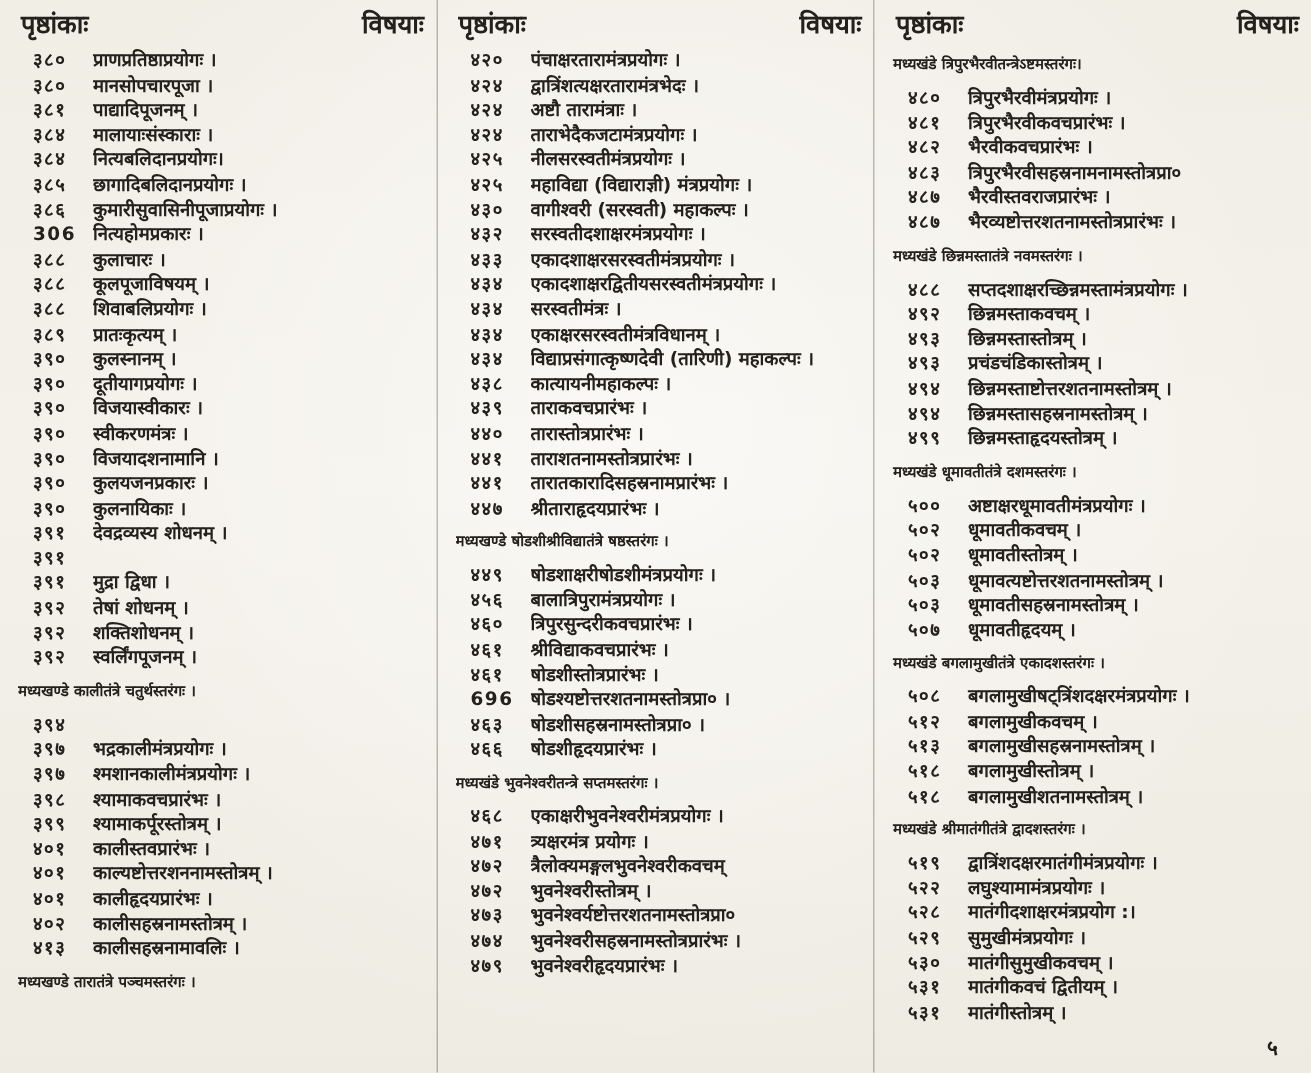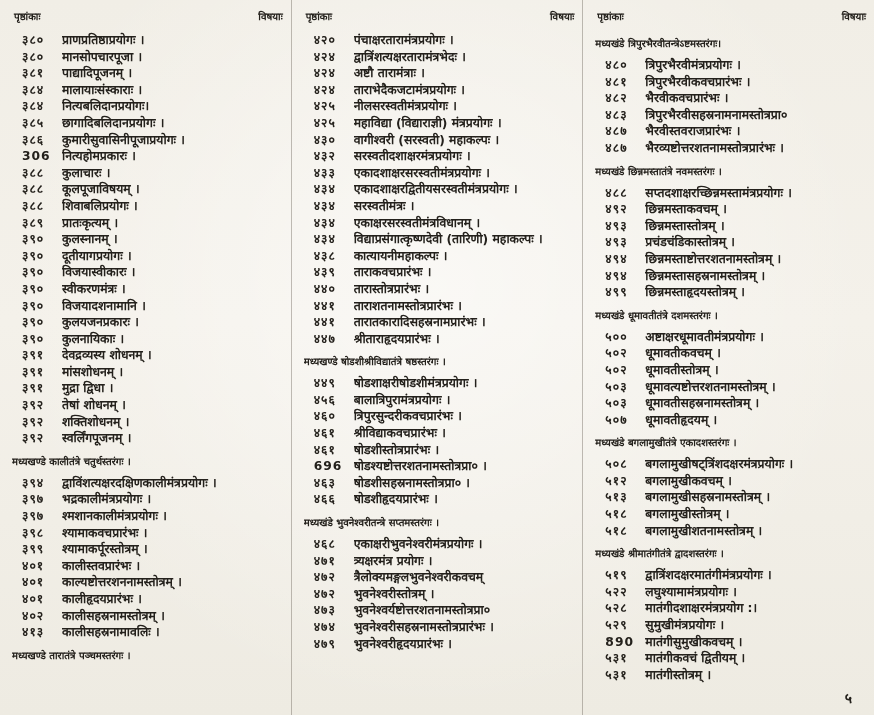--- a/index.html
+++ b/index.html
@@ -20,21 +20,21 @@
   .columns { display: flex; height: 100%; }
   .col {
     flex: 1 1 0;
     padding: 5px 6px 0 12px;
     overflow: hidden;
     position: relative;
   }
   .col + .col { border-left: 1px solid rgba(95,88,75,.38); }
   .col-header {
     display: flex; justify-content: space-between;
-    font-weight: bold; font-size: 10px; line-height: 20px;
+    font-weight: bold; font-size: 17px; line-height: 20px;
     margin: 2px 2px 5px 2px;
   }
   .row {
     display: flex;
     font-size: 12.3px; line-height: 16.6px;
     font-weight: 600;
     white-space: nowrap;
   }
   .row .num { flex: 0 0 50px; padding-left: 10px; letter-spacing: 1px; }
   .row .title { flex: 1 1 auto; overflow: hidden; }
@@ -134,42 +134,40 @@
         <div class="row">
           <span class="num">३९०</span>
           <span class="title">कुलनायिकाः ।</span>
         </div>
         <div class="row">
           <span class="num">३९१</span>
           <span class="title">देवद्रव्यस्य शोधनम् ।</span>
         </div>
         <div class="row">
           <span class="num">३९१</span>
-          <span class="title">मांसशोधनम् ।</span>
         </div>
         <div class="row">
           <span class="num">३९१</span>
           <span class="title">मुद्रा द्विधा ।</span>
         </div>
         <div class="row">
           <span class="num">३९२</span>
           <span class="title">तेषां शोधनम् ।</span>
         </div>
         <div class="row">
           <span class="num">३९२</span>
           <span class="title">शक्तिशोधनम् ।</span>
         </div>
         <div class="row">
           <span class="num">३९२</span>
           <span class="title">स्वर्लिंगपूजनम् ।</span>
         </div>
         <div class="section">मध्यखण्डे कालीतंत्रे चतुर्थस्तरंगः ।</div>
         <div class="row">
           <span class="num">३९४</span>
-          <span class="title">द्वाविंशत्यक्षरदक्षिणकालीमंत्रप्रयोगः ।</span>
         </div>
         <div class="row">
           <span class="num">३९७</span>
           <span class="title">भद्रकालीमंत्रप्रयोगः ।</span>
         </div>
         <div class="row">
           <span class="num">३९७</span>
           <span class="title">श्मशानकालीमंत्रप्रयोगः ।</span>
         </div>
         <div class="row">
@@ -462,21 +460,21 @@
         </div>
         <div class="row">
           <span class="num">५२८</span>
           <span class="title">मातंगीदशाक्षरमंत्रप्रयोग :।</span>
         </div>
         <div class="row">
           <span class="num">५२९</span>
           <span class="title">सुमुखीमंत्रप्रयोगः ।</span>
         </div>
         <div class="row">
-          <span class="num">890</span>
+          <span class="num">५३०</span>
           <span class="title">मातंगीसुमुखीकवचम् ।</span>
         </div>
         <div class="row">
           <span class="num">५३१</span>
           <span class="title">मातंगीकवचं द्वितीयम् ।</span>
         </div>
         <div class="row">
           <span class="num">५३१</span>
           <span class="title">मातंगीस्तोत्रम् ।</span>
         </div>

